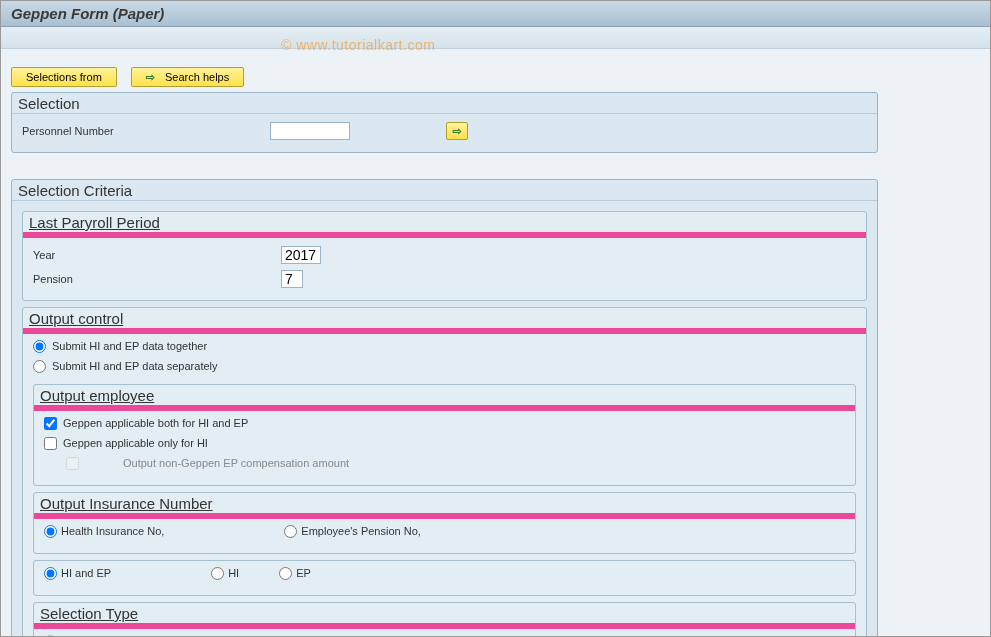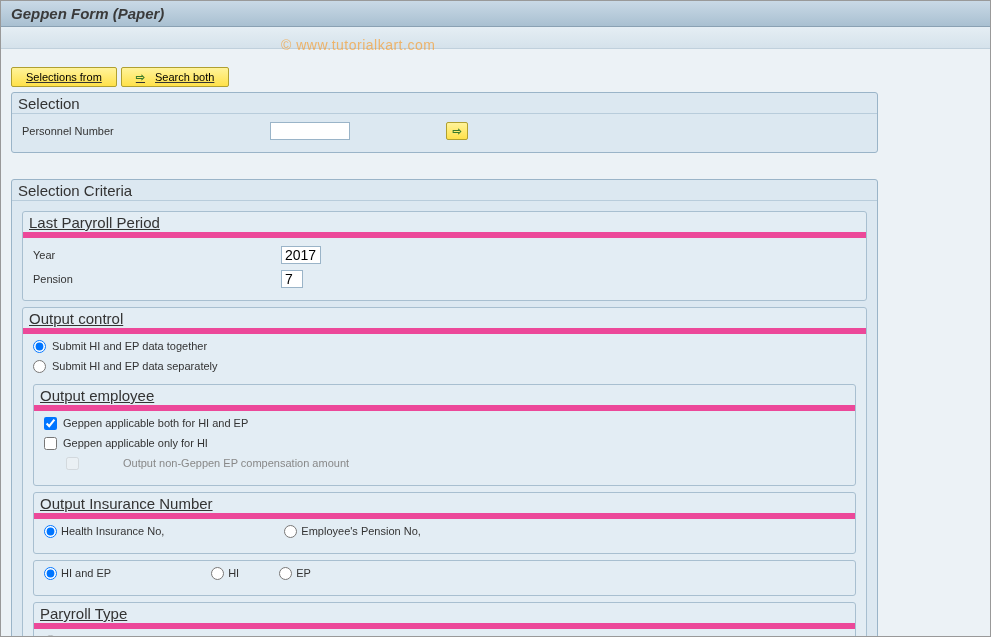--- a/index.html
+++ b/index.html
@@ -37,24 +37,23 @@
     font-weight: normal;
     letter-spacing: 0.5px;
     pointer-events: none;
     z-index: 100;
   }
   .content {
     padding: 8px 10px 0 10px;
   }
   .toolbar {
     display: flex;
-    gap: 4px;
+    gap: 14px;
     margin-bottom: 5px;
     margin-top: 10px;
-    text-decoration: underline;
   }
   .btn {
     background: linear-gradient(to bottom, #fff39a, #ffe14a);
     border: 1px solid #b0a030;
     border-radius: 2px;
     height: 20px;
     line-height: 18px;
     padding: 0 14px;
     font-size: 11px;
     cursor: pointer;
@@ -156,21 +155,21 @@
 <div class="watermark">© www.tutorialkart.com</div>
 
 <div class="content outer-scroll">
 
   <div class="toolbar">
     <button class="btn">
       <span>Selections from</span>
     </button>
     <button class="btn">
       <span class="arrow-inner">⇨</span>
-      <span>Search both</span>
+      <span>Search helps</span>
     </button>
   </div>
 
   <div class="groupbox groupbox-narrow">
     <div class="grouptitle">Selection</div>
     <div class="groupinner">
       <div class="field-row">
         <span class="field-label">Personnel Number</span>
         <input type="text" class="personnel-input" value="" style="">
         <span style="width:80px"></span>
@@ -260,21 +259,21 @@
                 </div>
                 <div class="rad-row" style="margin-left:20px">
                   <input type="radio" name="prev" style="">
                   <span>EP</span>
                 </div>
               </div>
             </div>
           </div>
 
           <div class="groupbox groupbox-nested" style="margin-bottom:0">
-            <div class="grouptitle">Paryroll Type</div>
+            <div class="grouptitle">Selection Type</div>
             <div class="groupinner" style="padding-bottom:0">
               <div class="rad-row" style="opacity:0.45">
                 <input type="radio" name="instype" style="">
                 <span>Health Insurance</span>
               </div>
             </div>
           </div>
 
         </div>
       </div>

